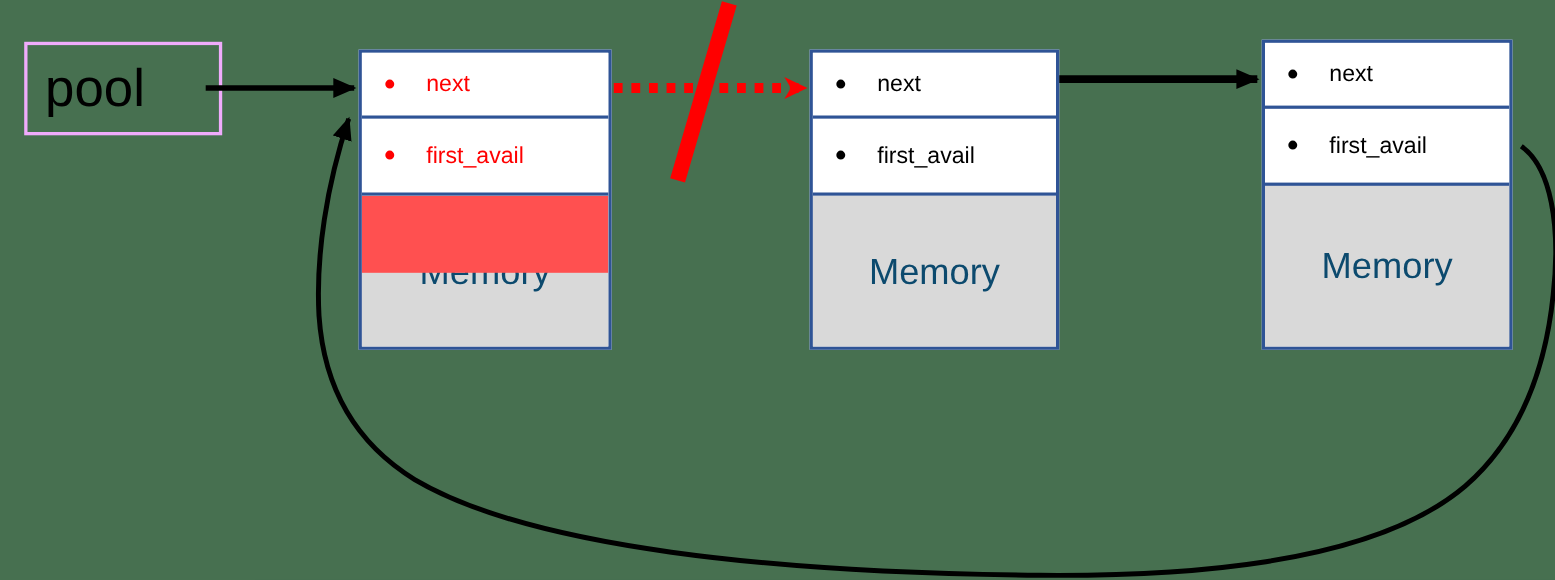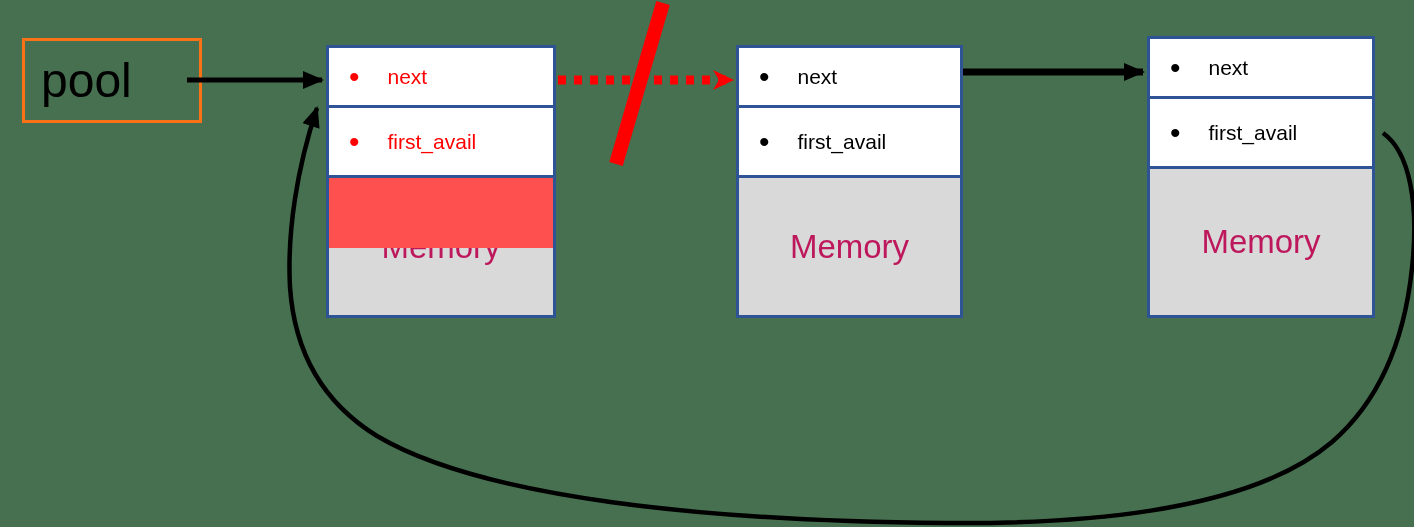--- a/index.html
+++ b/index.html
@@ -8,21 +8,21 @@
     background:#477050;
     font-family:"Liberation Sans", sans-serif;
     position:relative;
     overflow:hidden;
   }
   .stage{position:absolute;left:0;top:0;width:1414px;height:527px;}
 
   
   .pool-box{
     position:absolute;left:22px;top:38px;width:158px;height:79px;
-    border:3px solid #f97316;
+    border:3px solid #f0abfc;
     display:flex;align-items:center;justify-content:flex-start;
     padding-left:16px;
     background:transparent;
     box-sizing:content-box;
   }
   .pool-box .label{font-size:48px;color:#000;line-height:1;}
 
   
   .node{
     position:absolute;
@@ -39,21 +39,21 @@
   }
   .node .row .bullet{font-size:30px;line-height:1;}
   .node .row .field-label{font-size:21px;line-height:1;}
   .node .memory{
     position:relative;
     background:#D9D9D9;
     display:flex;align-items:center;justify-content:center;
     box-sizing:border-box;
     overflow:hidden;
   }
-  .node .memory .memory-label{font-size:33px;color:#be185d;position:relative;z-index:1;}
+  .node .memory .memory-label{font-size:33px;color:#0c4a6e;position:relative;z-index:1;}
   .node .memory .alloc-overlay{
     position:absolute;left:0;right:0;top:0;height:70px;
     background:#FF5050;z-index:2;
   }
 
   
   .node-1{left:326px;top:45px;width:230px;height:273px;}
   .node-1 .row{color:#FF0000;}
   .node-1 .row .bullet{color:#FF0000;}
   .node-1 .row-next{height:60px;}

